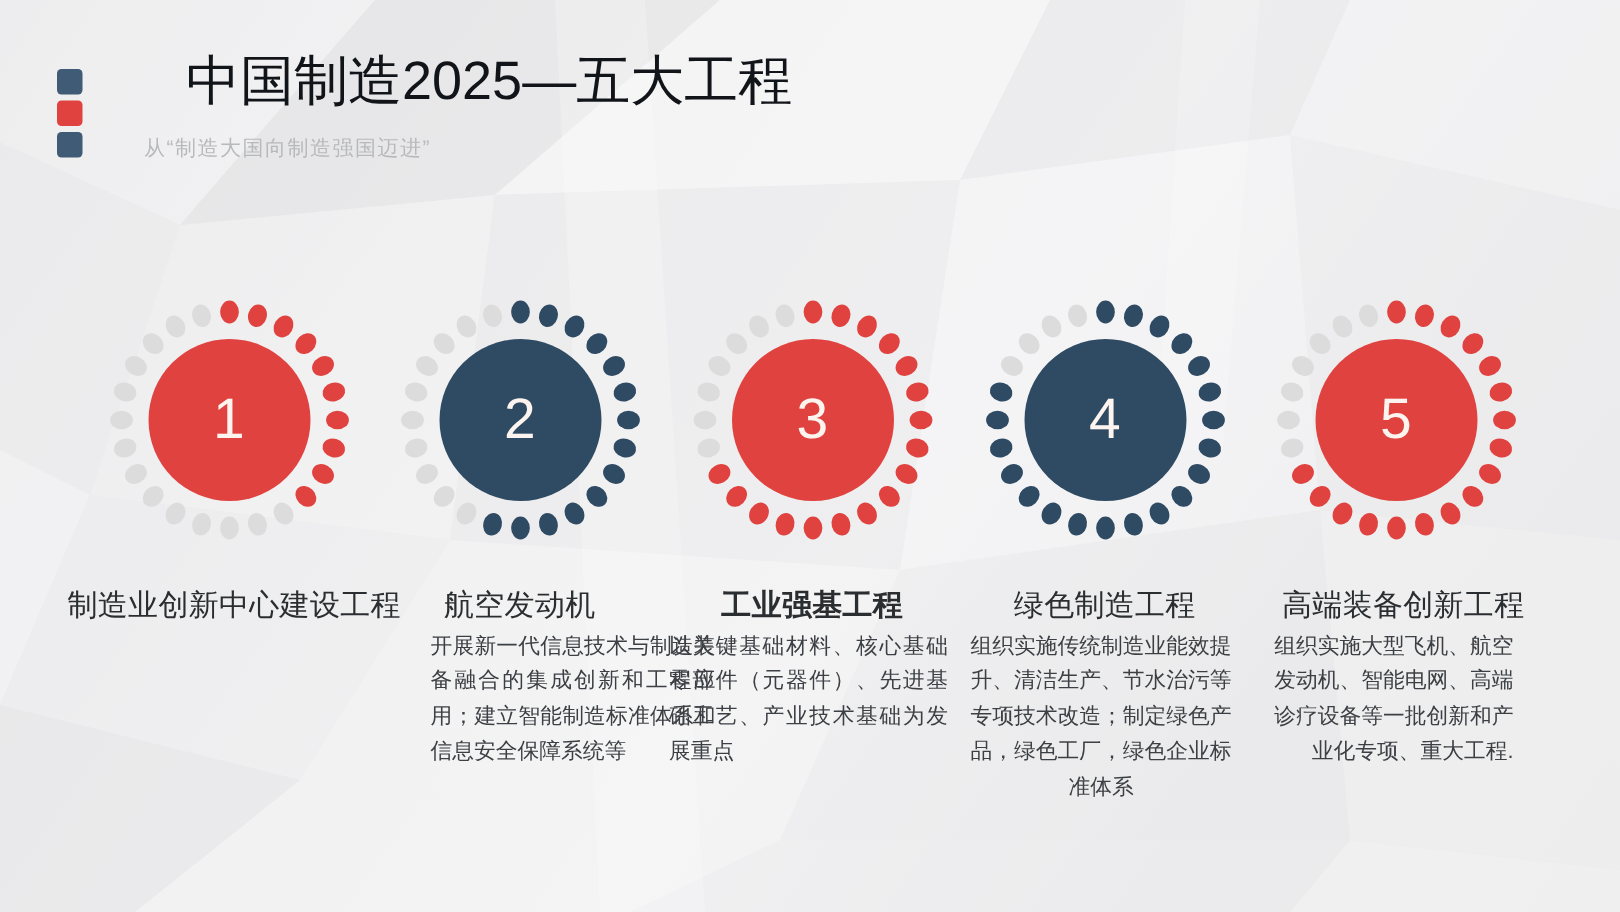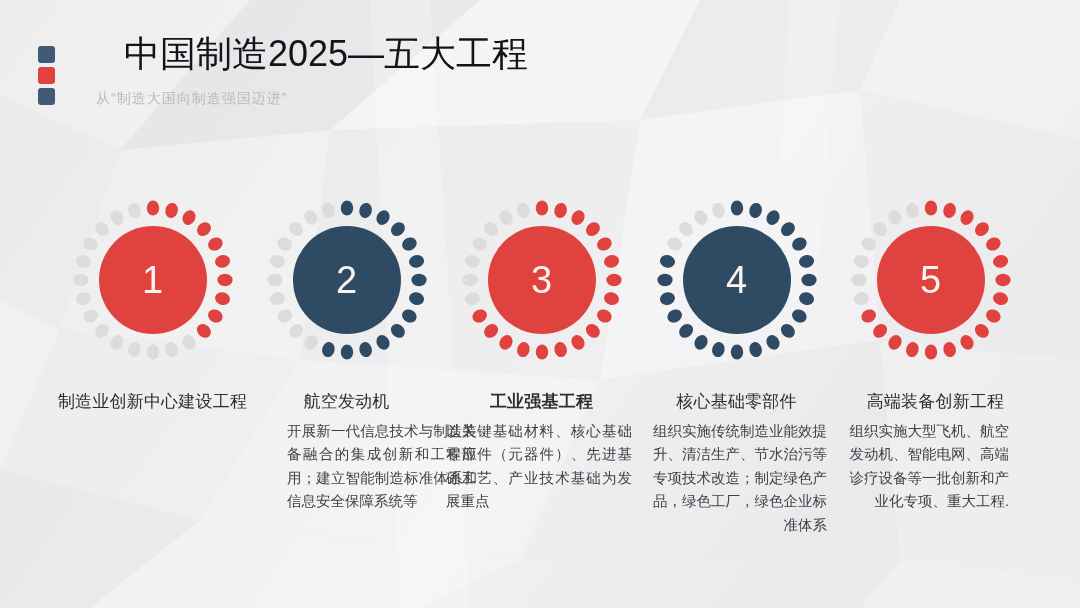--- a/index.html
+++ b/index.html
@@ -113,21 +113,21 @@
     justify-content: center;
     color: #fdf4ef;
     font-size: 38px;
     font-weight: 400;
     line-height: 1;
   }
   .col-heading {
     position: absolute;
     width: 195px;
     top: 212px;
-    font-size: 17px;
+    font-size: 20px;
     color: #2b2e31;
     text-align: center;
     white-space: nowrap;
     letter-spacing: 0.2px;
   }
   .col-body {
     position: absolute;
     top: 242px;
     width: 186px;
     font-size: 14.5px;
@@ -143,21 +143,21 @@
   .col-2 { left: 444px; }
   .col-3 { left: 639px; }
   .col-4 { left: 833px; }
 
   .col-0 .col-heading { left: -10px; width: 215px; }
   .col-4 .col-heading { left: 0px; width: 205px; }
 
   .col-0 .col-body { left: 0px;  width: 194px; text-align: left; }
   .col-1 .col-body { left: 2px;  width: 190px; }
   .col-2 .col-body { left: 2px;  width: 186px; }
-  .col-3 .col-body { left: 2px;  width: 186px; text-align: right; }
+  .col-3 .col-body { left: 2px;  width: 186px; text-align: center; }
   .col-4 .col-body { left: 6px;  width: 170px; text-align: left; }
 </style>
 </head>
 <body>
 
 <div id="slide">
 
   <svg id="bg-facets" viewBox="0 0 1080 608" preserveAspectRatio="none">
     <polygon points="0,0 250,0 120,150 0,95" fill="#ffffff" opacity="0.30"></polygon>
     <polygon points="250,0 480,0 330,130 120,150" fill="#e3e3e5" opacity="0.55"></polygon>
@@ -322,21 +322,21 @@
             <ellipse cx="33.45" cy="83.37" rx="6.23" ry="7.60" fill="#2f4a63" transform="rotate(285.00 33.45 83.37)"></ellipse>
             <ellipse cx="40.65" cy="66.00" rx="6.23" ry="7.60" fill="#dcdcdd" transform="rotate(300.00 40.65 66.00)"></ellipse>
             <ellipse cx="52.09" cy="51.09" rx="6.23" ry="7.60" fill="#dcdcdd" transform="rotate(315.00 52.09 51.09)"></ellipse>
             <ellipse cx="67.00" cy="39.65" rx="6.23" ry="7.60" fill="#dcdcdd" transform="rotate(330.00 67.00 39.65)"></ellipse>
             <ellipse cx="84.37" cy="32.45" rx="6.23" ry="7.60" fill="#dcdcdd" transform="rotate(345.00 84.37 32.45)"></ellipse>
           </svg>
           <div class="disc" style="background: rgb(47, 74, 99); color: rgb(253, 244, 239);">
             <span>4</span>
           </div>
         </div>
-        <div class="col-heading" style="color: rgb(43, 46, 49);">核心基础零部件</div>
+        <div class="col-heading" style="color: rgb(43, 46, 49);">绿色制造工程</div>
         <div class="col-body" style="color: rgb(60, 63, 67);">组织实施传统制造业能效提升、清洁生产、节水治污等专项技术改造；制定绿色产品，绿色工厂，绿色企业标准体系</div>
       </div>
       <div class="column col-4">
         <div class="ring-wrap">
           <svg class="ring-svg" width="206" height="206" viewBox="0 0 206 206">
             <ellipse cx="103.00" cy="30.00" rx="6.23" ry="7.60" fill="#e0423f" transform="rotate(0.00 103.00 30.00)"></ellipse>
             <ellipse cx="121.63" cy="32.45" rx="6.23" ry="7.60" fill="#e0423f" transform="rotate(15.00 121.63 32.45)"></ellipse>
             <ellipse cx="139.00" cy="39.65" rx="6.23" ry="7.60" fill="#e0423f" transform="rotate(30.00 139.00 39.65)"></ellipse>
             <ellipse cx="153.91" cy="51.09" rx="6.23" ry="7.60" fill="#e0423f" transform="rotate(45.00 153.91 51.09)"></ellipse>
             <ellipse cx="165.35" cy="66.00" rx="6.23" ry="7.60" fill="#e0423f" transform="rotate(60.00 165.35 66.00)"></ellipse>

